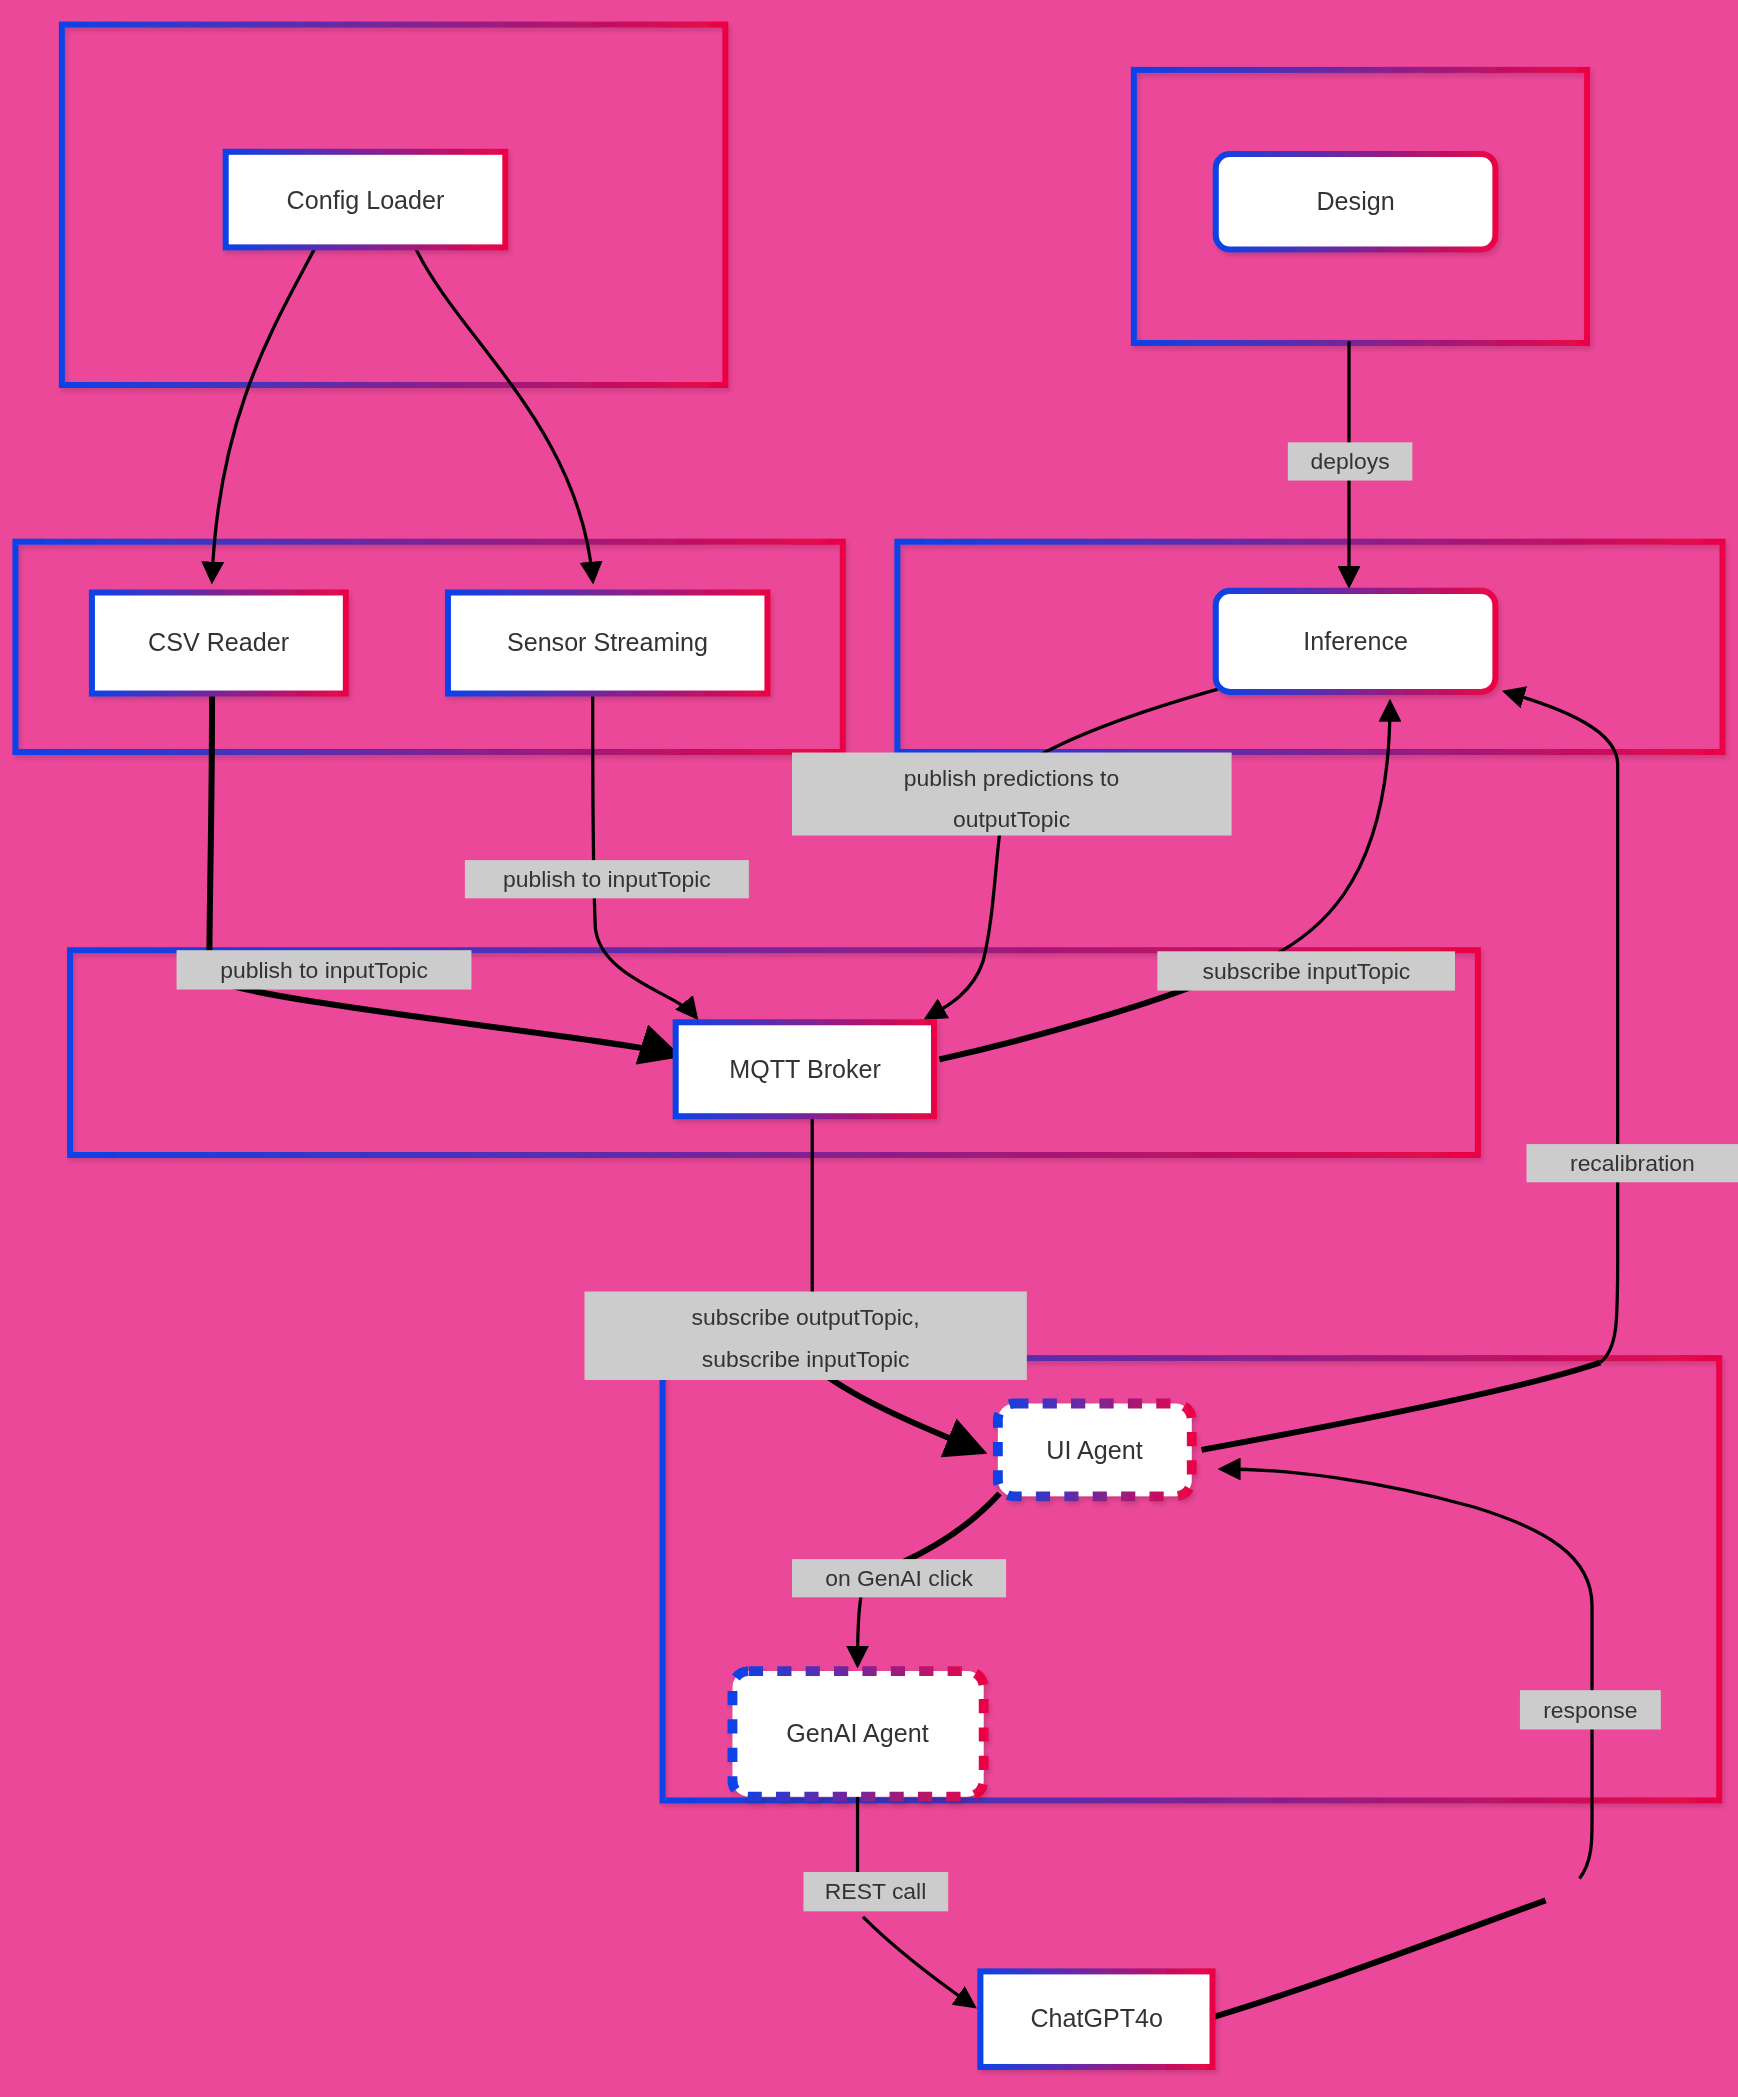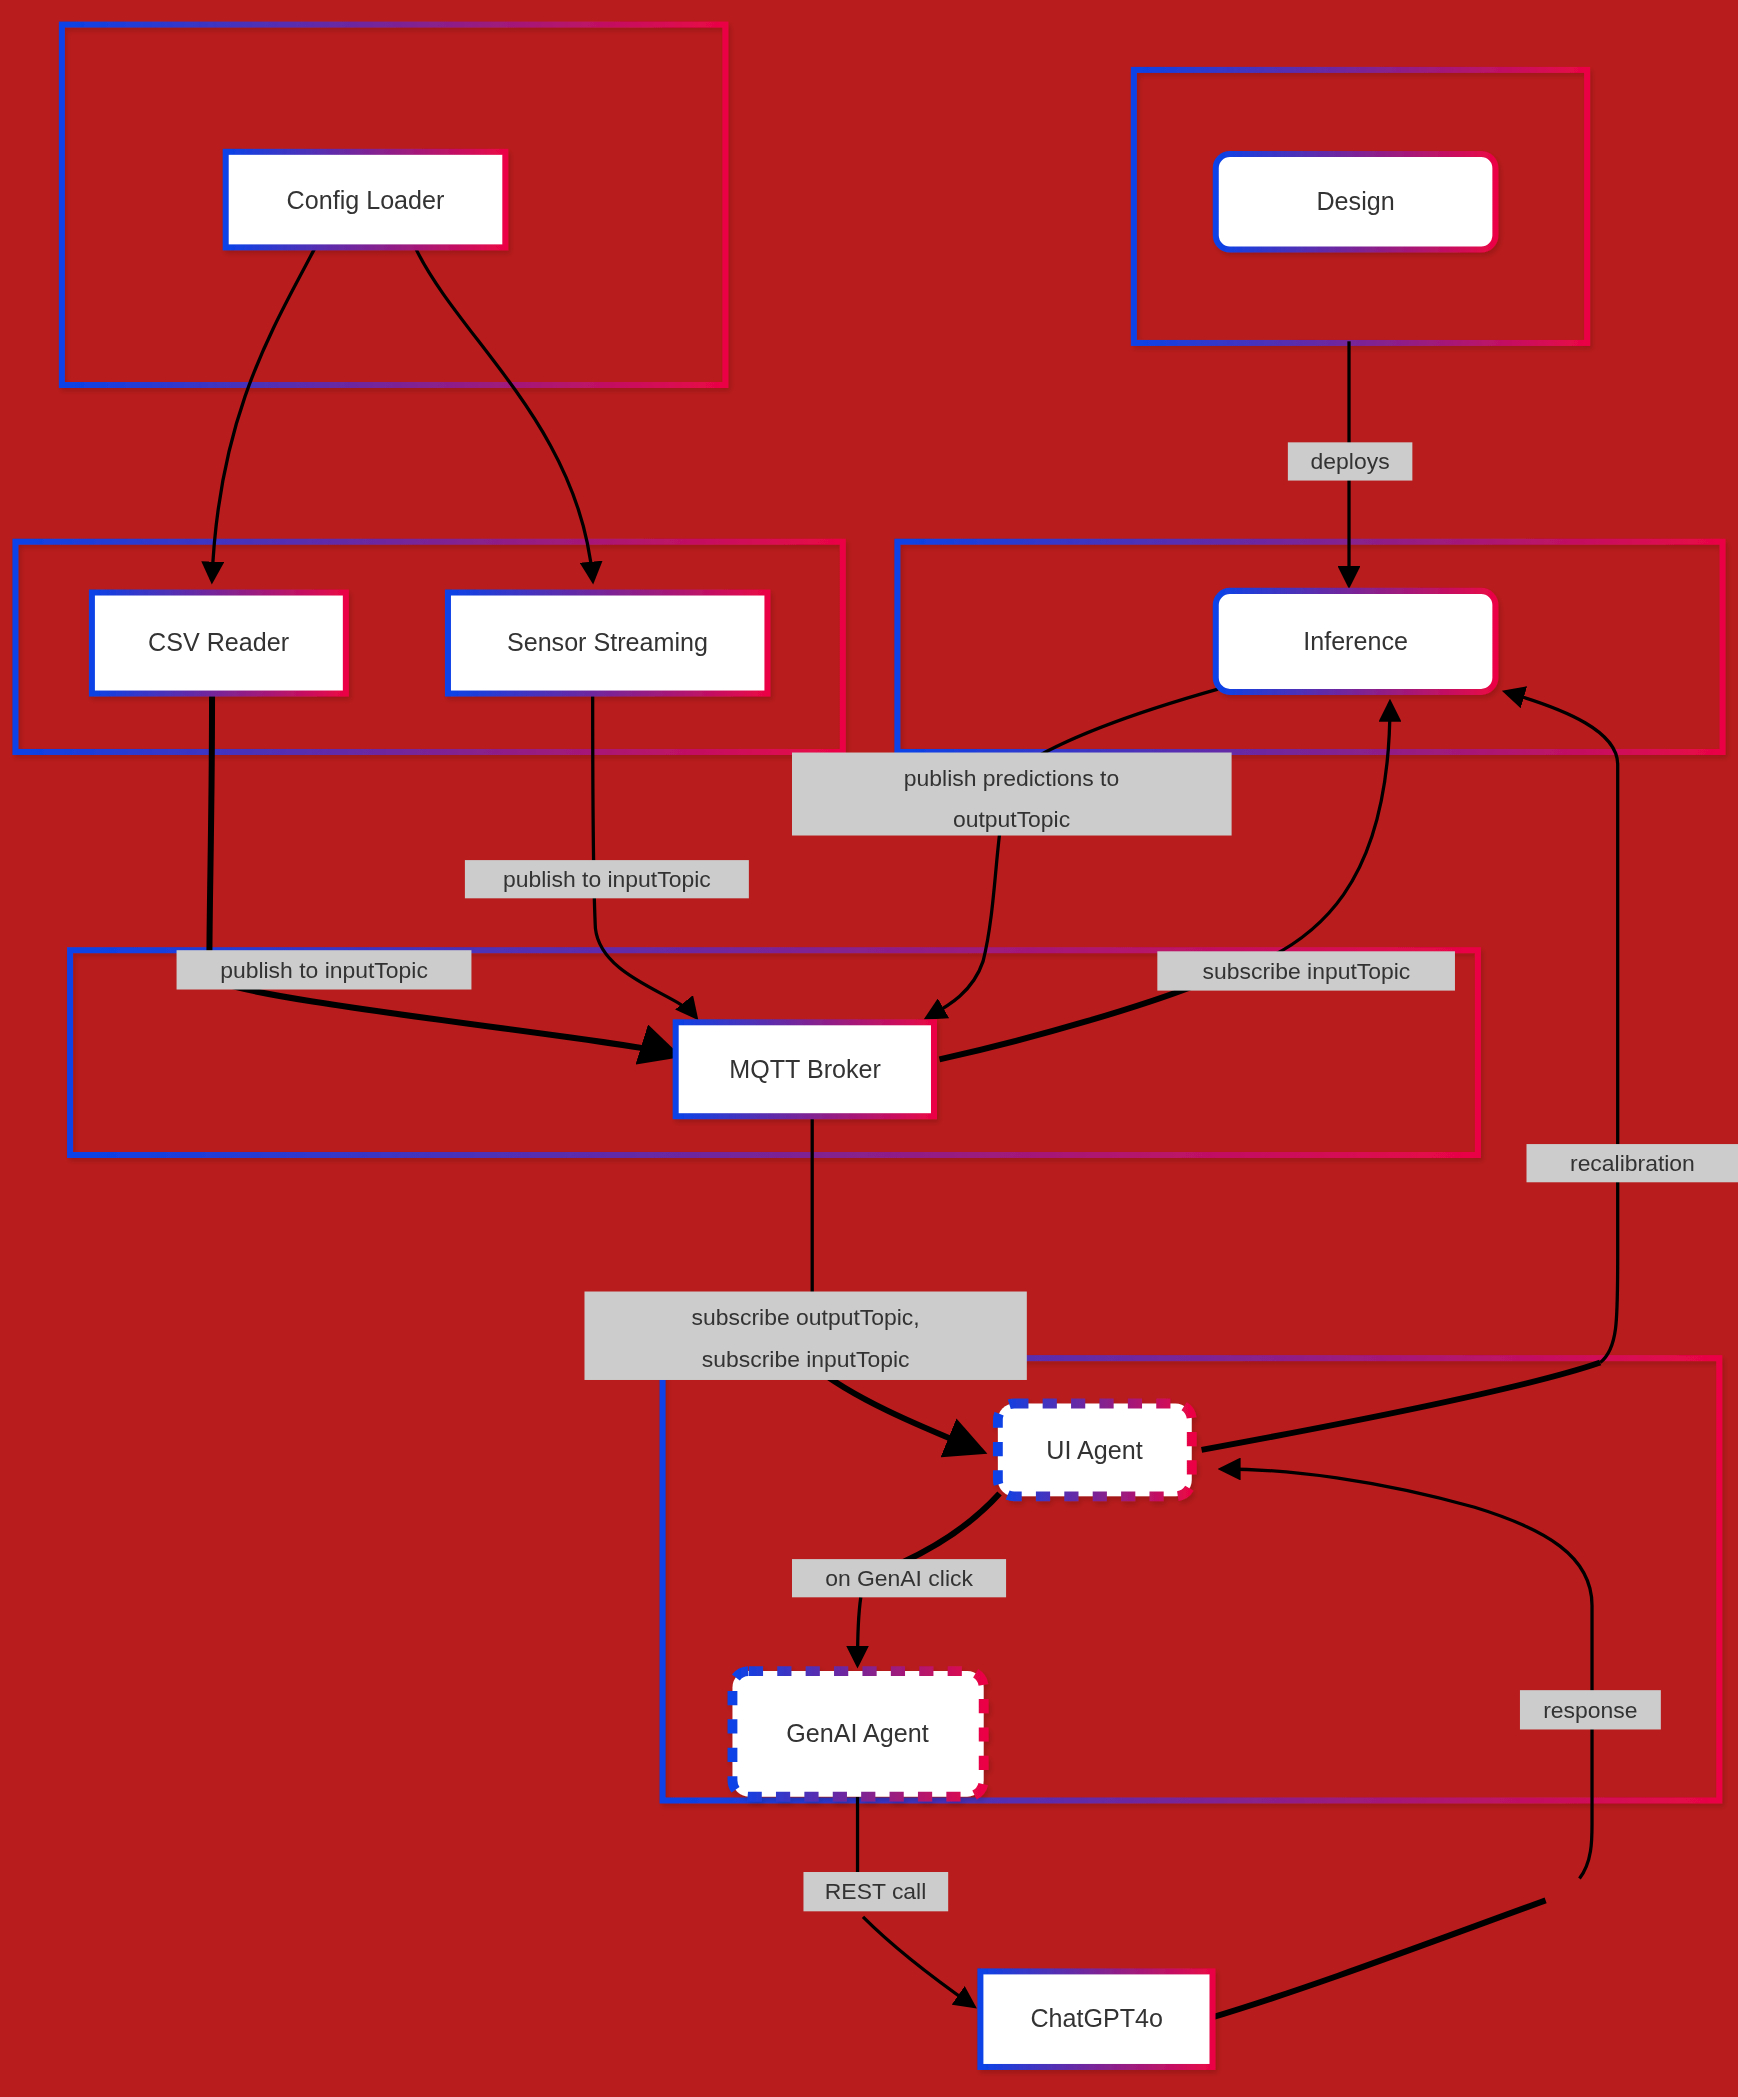--- a/index.html
+++ b/index.html
@@ -7,21 +7,21 @@
     padding: 0;
     background: #ffffff;
   }
   body {
     font-family: "Liberation Sans", sans-serif;
   }
   #diagram-root {
     position: relative;
     width: 1738px;
     height: 2097px;
-    background: #b91c1c;
+    background: #ec4899;
     overflow: hidden;
   }
   svg.canvas {
     position: absolute;
     inset: 0;
     width: 1738px;
     height: 2097px;
     display: block;
   }
   .node-text {

